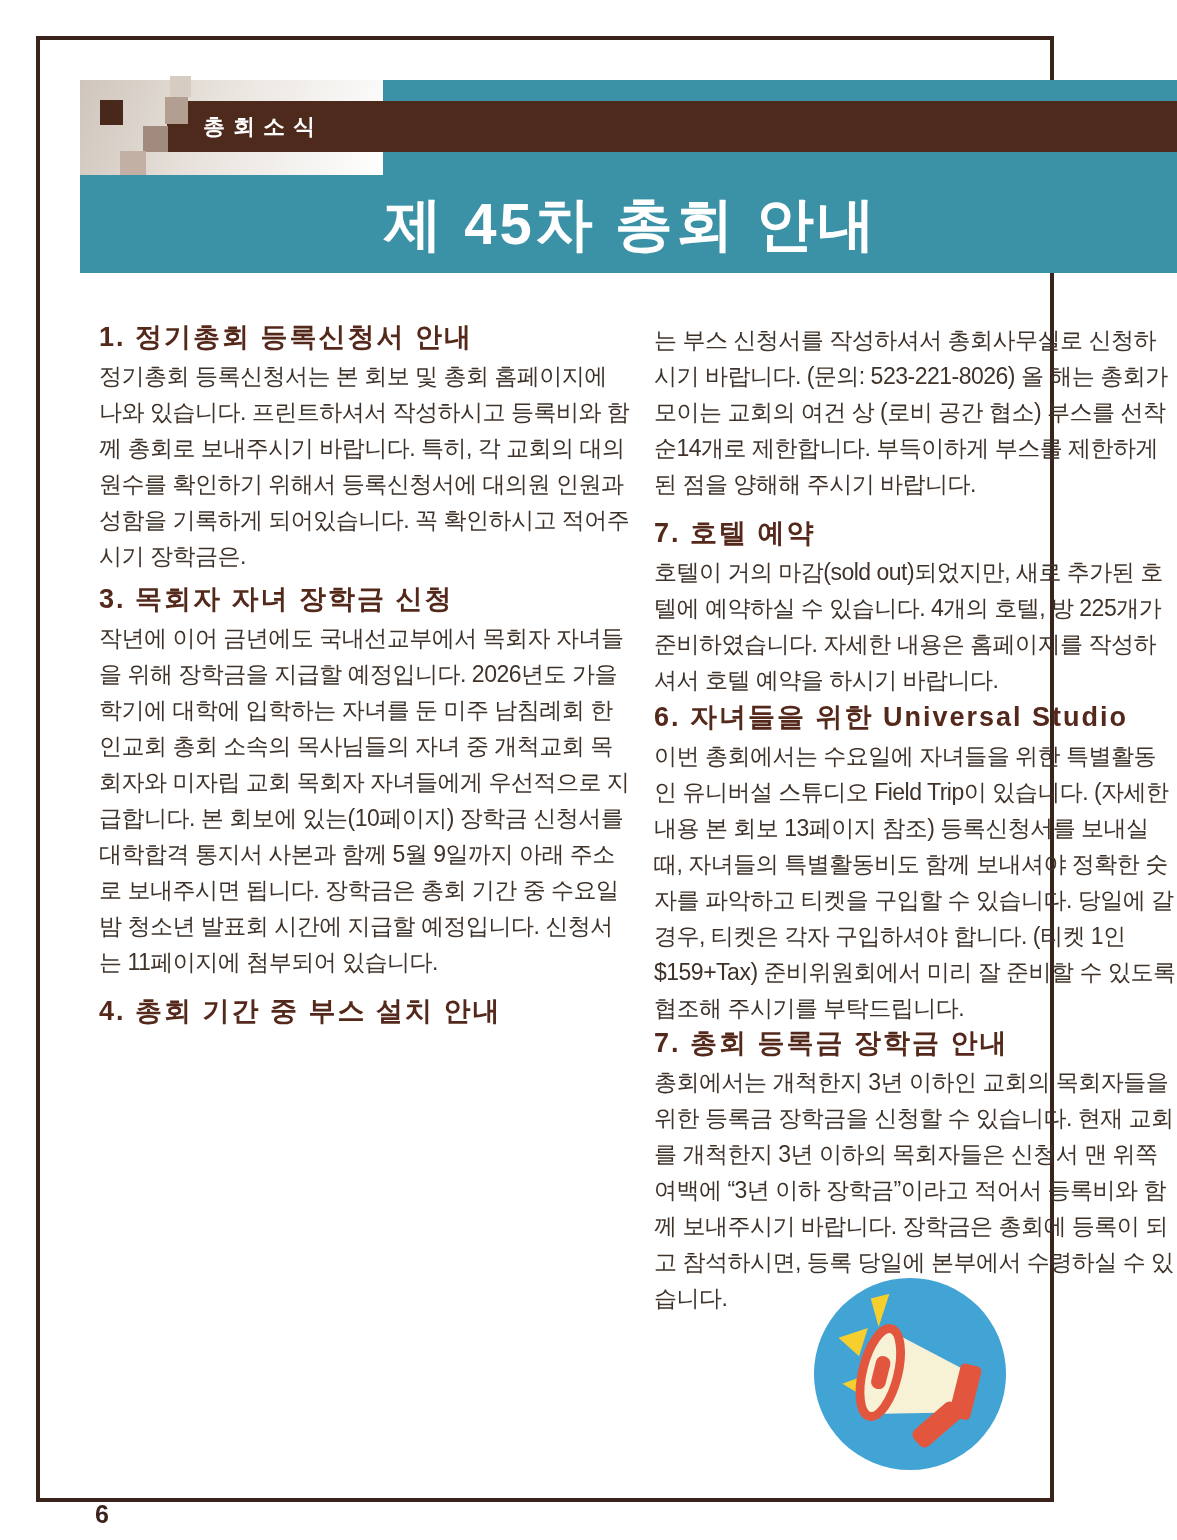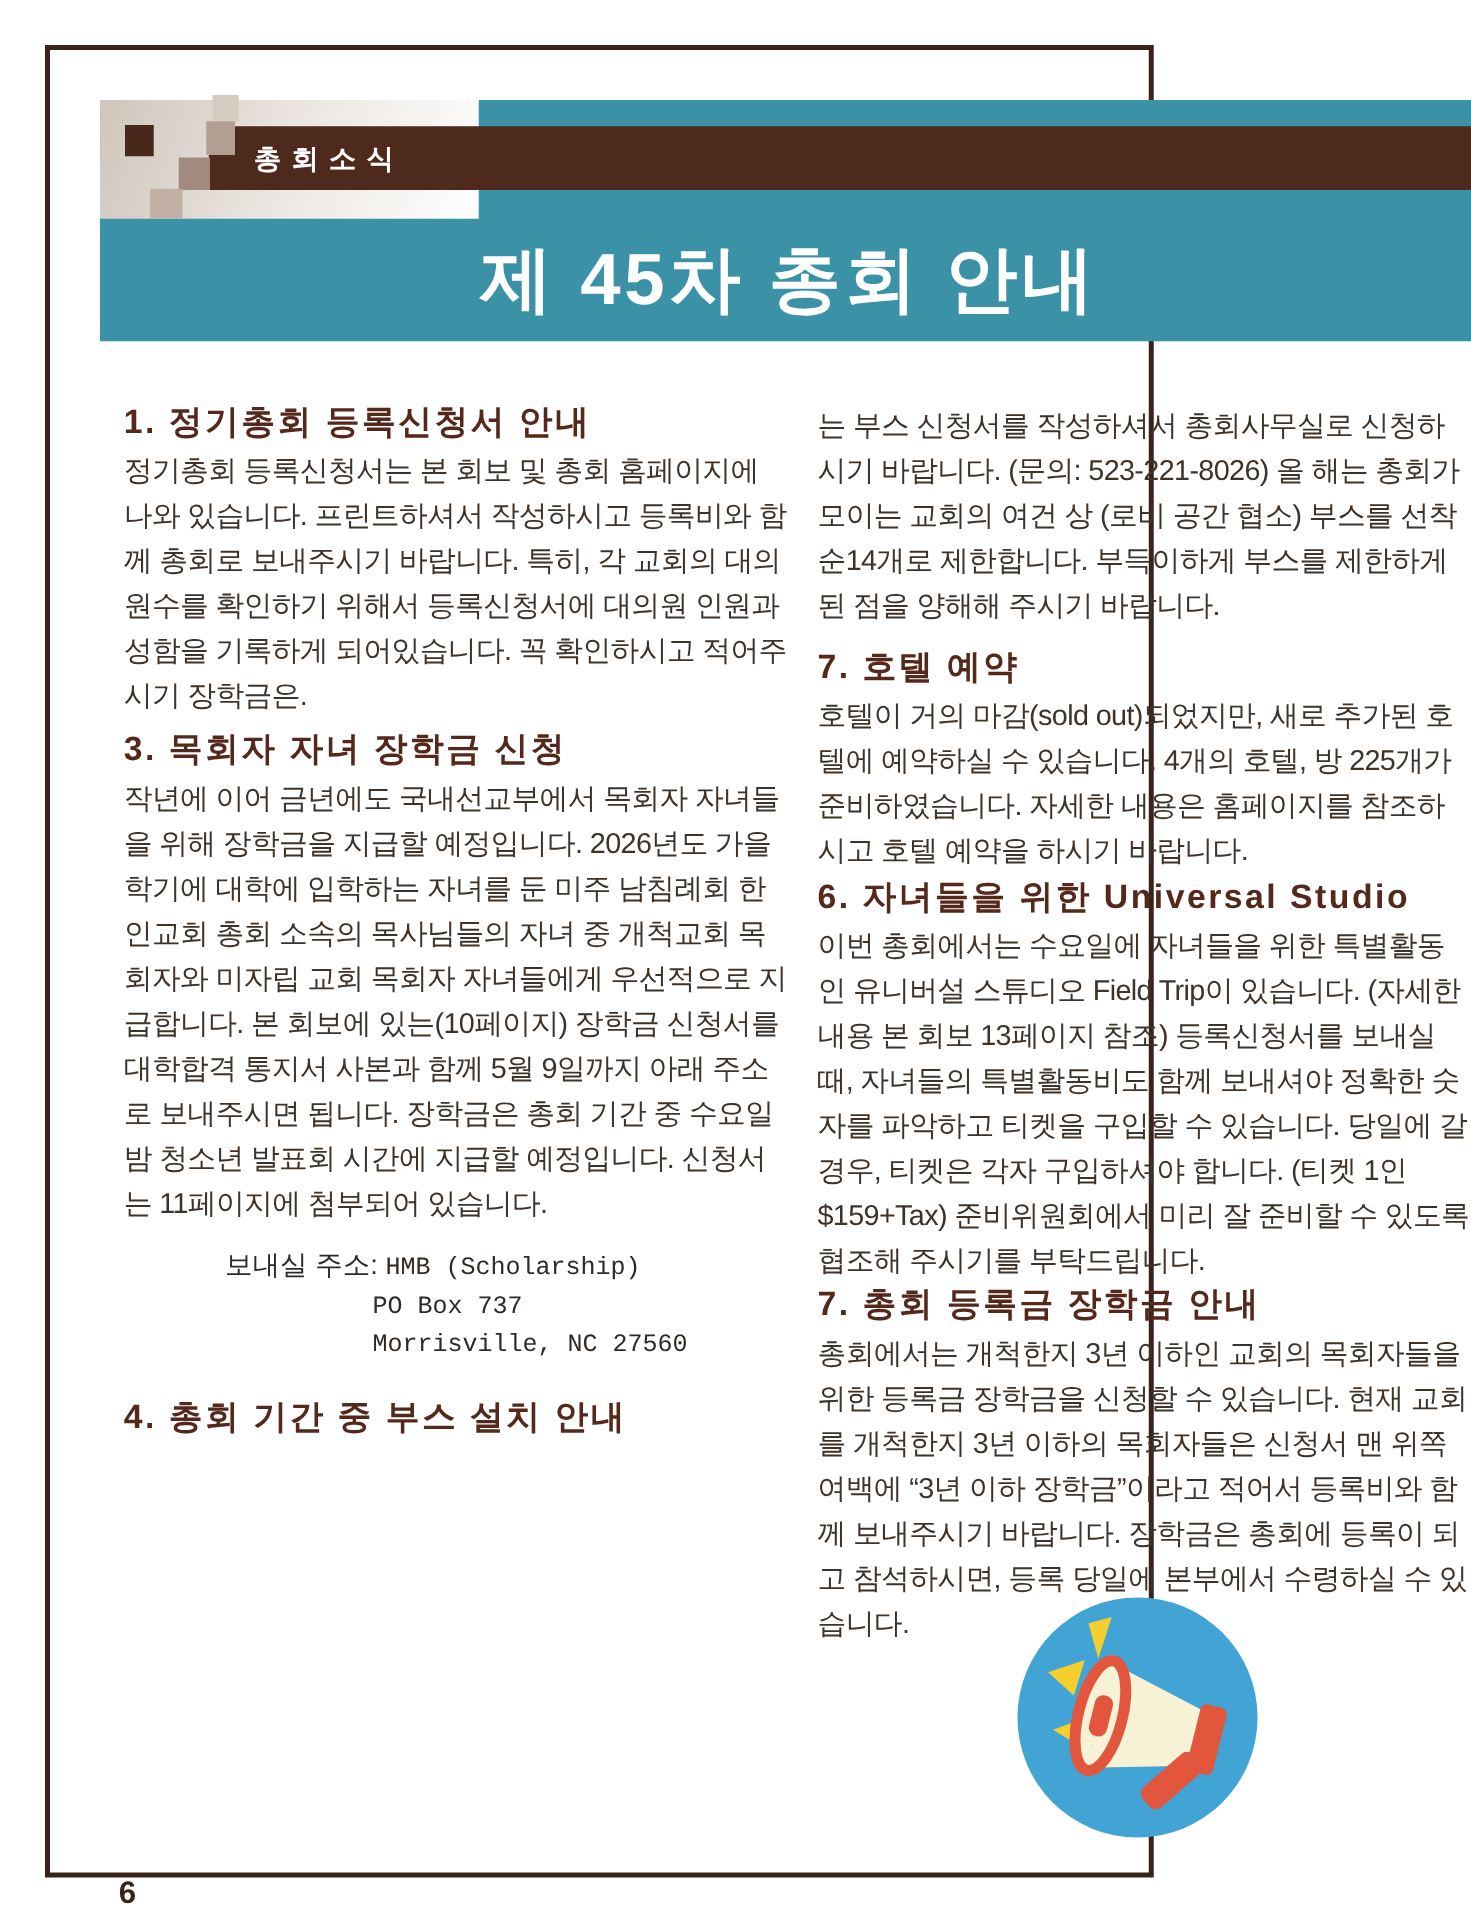--- a/index.html
+++ b/index.html
@@ -1,18 +1,18 @@
 <!DOCTYPE html>
 <html><head>
 <meta charset="utf-8">
 <style>
   html,body{margin:0;padding:0;background:#ffffff;}
   .page{position:relative;width:1177px;height:1540px;background:#ffffff;overflow:hidden;
         font-family:"Liberation Sans",sans-serif;color:#3e3229;}
-  .frame{position:absolute;left:36px;top:36px;width:887px;height:1466px;
+  .frame{position:absolute;left:36px;top:36px;width:1018px;height:1466px;
          border:4px solid #3a231a;box-sizing:border-box;background:#ffffff;}
   .banner{position:absolute;left:40px;top:40px;width:1102px;height:193px;background:#3b91a6;}
   .mosaic-box{position:absolute;left:40px;top:40px;width:303px;height:95px;
               background:linear-gradient(110deg,#cfc5bb 0%,#e9e4de 45%,#ffffff 100%);}
   .sq{position:absolute;}
   .sq1{left:60px;top:60px;width:23px;height:25px;background:#48281a;}
   .sq2{left:125px;top:57px;width:23px;height:27px;background:#b39f92;z-index:4;}
   .sq3{left:103px;top:86px;width:25px;height:26px;background:#a18b7e;z-index:4;}
   .sq4{left:80px;top:111px;width:26px;height:24px;background:#c2b0a4;z-index:4;}
   .sq5{left:130px;top:36px;width:21px;height:21px;background:#d7ccc2;}
@@ -63,39 +63,31 @@
       <section class="mb12">
         <h2 class="sec-head">1. 정기총회 등록신청서 안내</h2>
         <p class="sec-body">정기총회 등록신청서는 본 회보 및 총회 홈페이지에 나와 있습니다. 프린트하셔서 작성하시고 등록비와 함께 총회로 보내주시기 바랍니다. 특히, 각 교회의 대의원수를 확인하기 위해서 등록신청서에 대의원 인원과 성함을 기록하게 되어있습니다. 꼭 확인하시고 적어주시기 장학금은.</p>
       </section>
       <section class="mb10">
       </section>
       <section class="mb16">
         <h2 class="sec-head">3. 목회자 자녀 장학금 신청</h2>
         <p class="sec-body">작년에 이어 금년에도 국내선교부에서 목회자 자녀들을 위해 장학금을 지급할 예정입니다. 2026년도 가을학기에 대학에 입학하는 자녀를 둔 미주 남침례회 한인교회 총회 소속의 목사님들의 자녀 중 개척교회 목회자와 미자립 교회 목회자 자녀들에게 우선적으로 지급합니다. 본 회보에 있는(10페이지) 장학금 신청서를 대학합격 통지서 사본과 함께 5월 9일까지 아래 주소로 보내주시면 됩니다. 장학금은 총회 기간 중 수요일 밤 청소년 발표회 시간에 지급할 예정입니다. 신청서는 11페이지에 첨부되어 있습니다.</p>
       </section>
-      <div class="address mb26">
-        <div>
-          <span>보내실 주소:</span>
-          <span class="mono">HMB (Scholarship)</span>
-        </div>
-        <div class="addr-indent mono">PO Box 737</div>
-        <div class="addr-indent mono">Morrisville, NC 27560</div>
-      </div>
       <section>
         <h2 class="sec-head">4. 총회 기간 중 부스 설치 안내</h2>
 
       </section>
     </div>
 
     <div class="col col-right">
       <p class="sec-body mb16">는 부스 신청서를 작성하셔서 총회사무실로 신청하시기 바랍니다. (문의: 523-221-8026) 올 해는 총회가 모이는 교회의 여건 상 (로비 공간 협소) 부스를 선착순14개로 제한합니다. 부득이하게 부스를 제한하게 된 점을 양해해 주시기 바랍니다.</p>
       <section class="mb4">
         <h2 class="sec-head">7. 호텔 예약</h2>
-        <p class="sec-body">호텔이 거의 마감(sold out)되었지만, 새로 추가된 호텔에 예약하실 수 있습니다. 4개의 호텔, 방 225개가 준비하였습니다. 자세한 내용은 홈페이지를 참조하시고 호텔 예약을 하시기 바랍니다.</p>
+        <p class="sec-body">호텔이 거의 마감(sold out)되었지만, 새로 추가된 호텔에 예약하실 수 있습니다. 4개의 호텔, 방 225개가 준비하였습니다. 자세한 내용은 홈페이지를 작성하셔서 호텔 예약을 하시기 바랍니다.</p>
       </section>
       <section class="mb2">
         <h2 class="sec-head">6. 자녀들을 위한 Universal Studio</h2>
         <p class="sec-body">이번 총회에서는 수요일에 자녀들을 위한 특별활동인 유니버설 스튜디오 Field Trip이 있습니다. (자세한 내용 본 회보 13페이지 참조) 등록신청서를 보내실 때, 자녀들의 특별활동비도 함께 보내셔야 정확한 숫자를 파악하고 티켓을 구입할 수 있습니다. 당일에 갈 경우, 티켓은 각자 구입하셔야 합니다. (티켓 1인 $159+Tax) 준비위원회에서 미리 잘 준비할 수 있도록 협조해 주시기를 부탁드립니다.</p>
       </section>
       <section>
         <h2 class="sec-head">7. 총회 등록금 장학금 안내</h2>
         <p class="sec-body">총회에서는 개척한지 3년 이하인 교회의 목회자들을 위한 등록금 장학금을 신청할 수 있습니다. 현재 교회를 개척한지 3년 이하의 목회자들은 신청서 맨 위쪽여백에 “3년 이하 장학금”이라고 적어서 등록비와 함께 보내주시기 바랍니다. 장학금은 총회에 등록이 되고 참석하시면, 등록 당일에 본부에서 수령하실 수 있습니다.</p>
       </section>
     </div>

